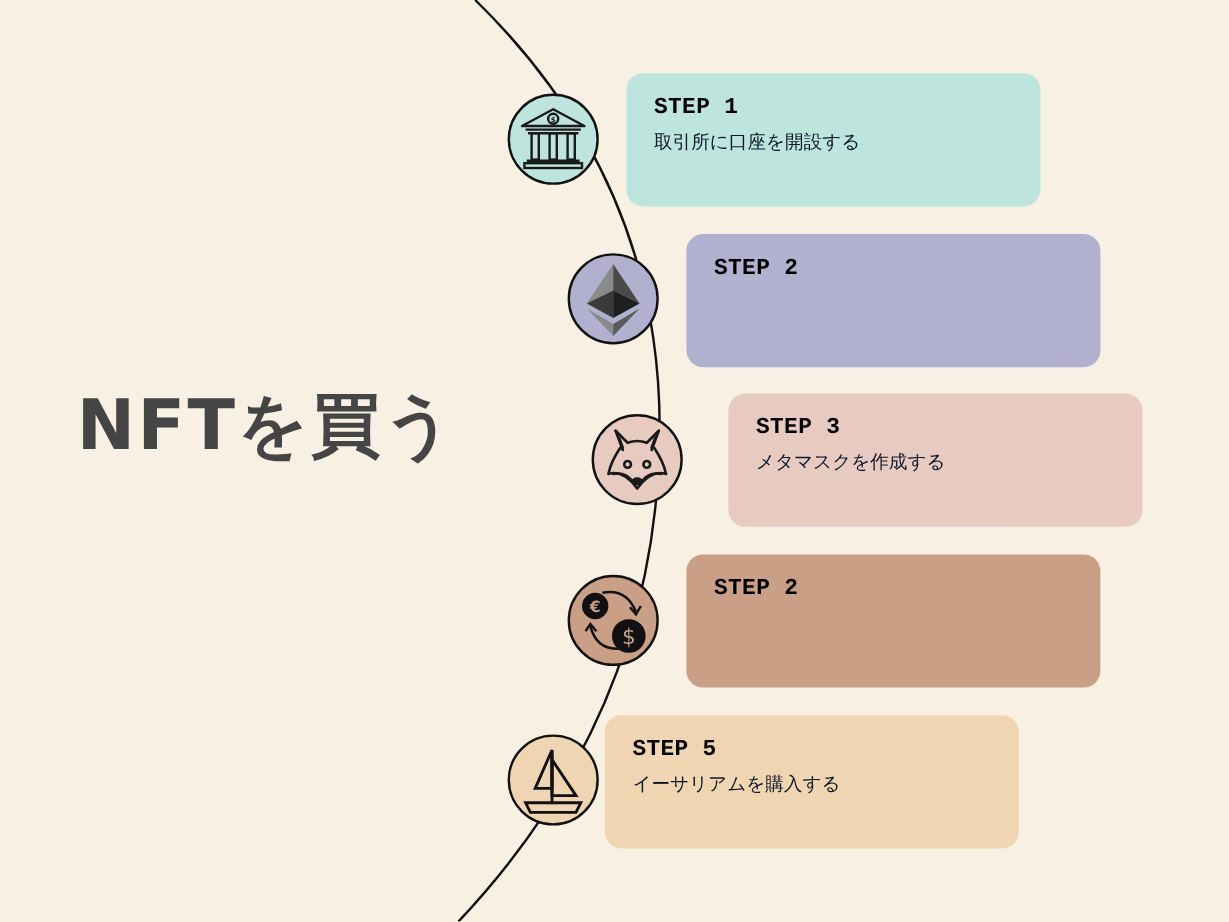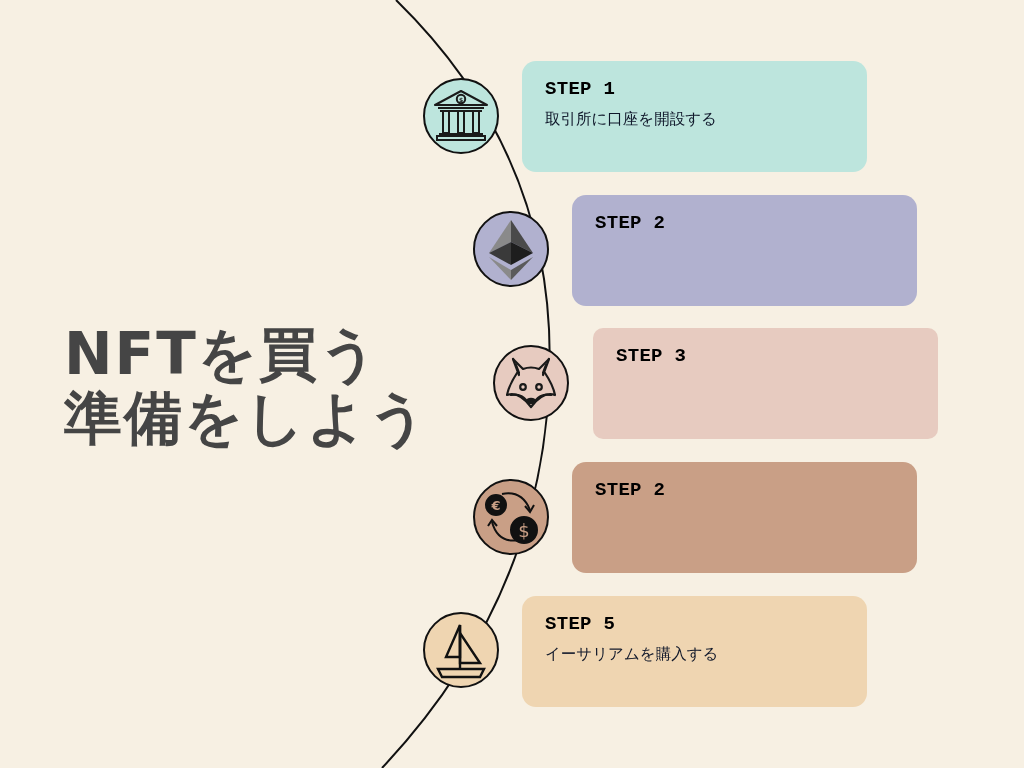--- a/index.html
+++ b/index.html
@@ -39,21 +39,20 @@
   </style>
 </head>
 <body>
 
 <svg class="arc" width="1024" height="768" viewBox="0 0 1024 768">
   <path d="M 396 0 Q 560 160 549 384 Q 540 600 382 768" fill="none" stroke="#111" stroke-width="2"></path>
 </svg>
 
 <h1 class="title">
   <span>NFTを買う</span>
-  <span>準備をしよう</span>
 </h1>
 
 <div class="icon" style="left:423px; top:78px; background:#bde5dd;">
   <svg width="62" height="62" viewBox="0 0 62 62" fill="none" stroke="#1a1a1a" stroke-width="2">
     <polygon points="31,6 5,20 57,20" stroke-linejoin="round"></polygon>
     <line x1="8" y1="23" x2="54" y2="23"></line>
     <circle cx="31" cy="14" r="4.2"></circle>
     <text x="31" y="16.5" font-size="6" text-anchor="middle" fill="#1a1a1a" stroke="none" font-family="DejaVu Sans, sans-serif" font-weight="bold">$</text>
     <rect x="13" y="26" width="6" height="22"></rect>
     <rect x="28" y="26" width="6" height="22"></rect>
@@ -87,22 +86,23 @@
     <path d="M14 8 L20 24 M50 8 L44 24"></path>
     <path d="M14 8 L24 18 Q32 15 40 18 L50 8"></path>
     <path d="M17 14 L20 22 M47 14 L44 22"></path>
     <path d="M18 22 Q10 34 8 44 Q20 40 32 56 Q44 40 56 44 Q54 34 46 22"></path>
     <path d="M12 44 Q22 42 28 50 M52 44 Q42 42 36 50"></path>
     <circle cx="24" cy="36" r="2.8"></circle>
     <circle cx="40" cy="36" r="2.8"></circle>
     <ellipse cx="32" cy="50" rx="3.5" ry="2.2" fill="#1a1a1a"></ellipse>
   </svg>
 </div>
-<div class="card" style="left:593px; top:328px; background:#e7cbc0;border-radius:10px;">
+<div class="card" style="left:607px; top:328px; background:#e7cbc0;">
   <div class="step">STEP 3</div>
+  <div class="desc">メタマスクを作成する</div>
 </div>
 
 <div class="icon" style="left:473px; top:479px; background:#c99f86;">
   <svg width="66" height="66" viewBox="0 0 66 66" fill="none" stroke="#111" stroke-width="2">
     <path d="M24 10 Q44 6 52 26"></path>
     <polyline points="47,22 52,28 56,21"></polyline>
     <path d="M42 56 Q20 60 14 38"></path>
     <polyline points="10,42 14,36 19,42"></polyline>
     <circle cx="18" cy="21" r="10" fill="#111"></circle>
     <text x="18" y="26" font-size="13" text-anchor="middle" fill="#c99f86" stroke="none" font-family="DejaVu Sans, sans-serif" font-weight="bold">€</text>
@@ -115,16 +115,16 @@
 </div>
 
 <div class="icon" style="left:423px; top:612px; background:#efd5b1;">
   <svg width="62" height="62" viewBox="0 0 62 62" fill="none" stroke="#111" stroke-width="2.4" stroke-linejoin="miter">
     <polygon points="30,6 16,38 30,38"></polygon>
     <polygon points="30,14 30,44 50,44"></polygon>
     <line x1="30" y1="6" x2="30" y2="50"></line>
     <polygon points="8,50 54,50 50,58 12,58"></polygon>
   </svg>
 </div>
-<div class="card" style="left:522px; top:596px; background:#efd5b1;">
+<div class="card" style="left:504px; top:596px; background:#efd5b1;">
   <div class="step">STEP 5</div>
   <div class="desc">イーサリアムを購入する</div>
 </div>
 
 </body></html>

